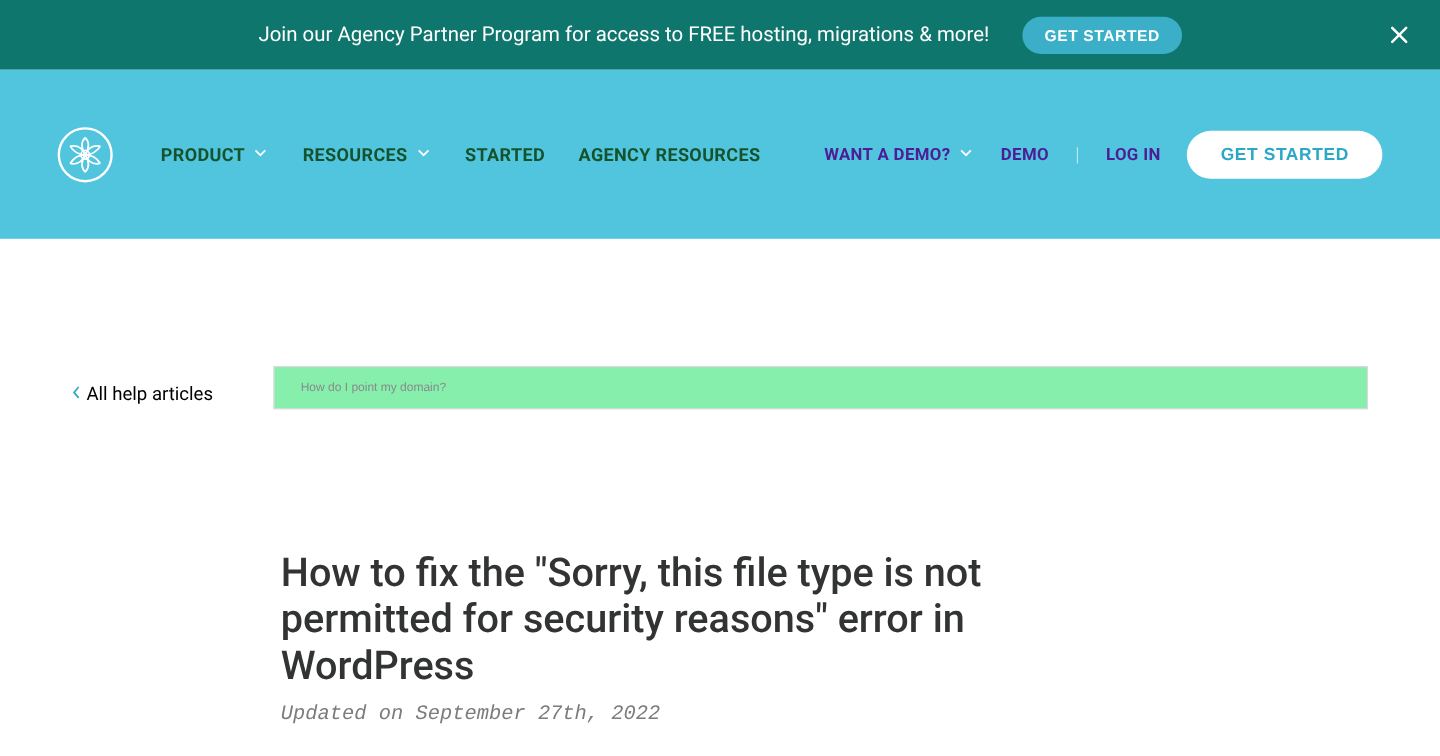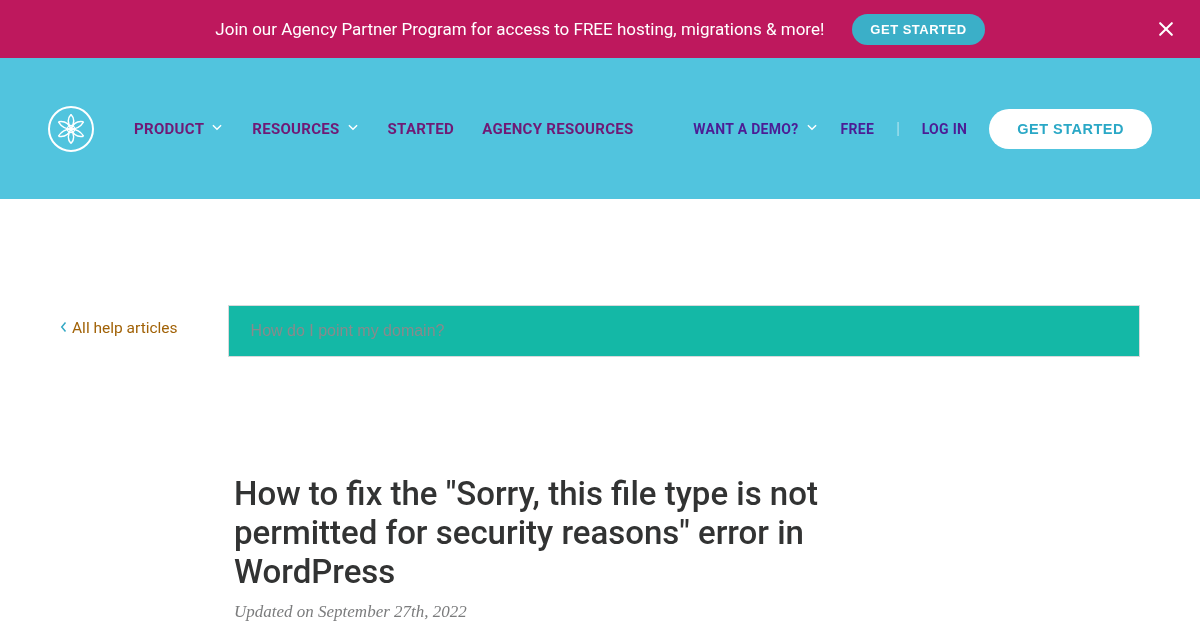--- a/index.html
+++ b/index.html
@@ -1,19 +1,19 @@
 <!DOCTYPE html>
 <html><head>
   <meta charset="utf-8">
   <style>
     * { margin: 0; padding: 0; box-sizing: border-box; }
     body { font-family: -apple-system, BlinkMacSystemFont, 'Segoe UI', Roboto, Helvetica, Arial, sans-serif; width: 1200px; height: 630px; overflow: hidden; background: #fff; }
     
     .promo-bar {
-      background: #be185d;
+      background: #0f766e;
       height: 58px;
       display: flex;
       align-items: center;
       justify-content: center;
       position: relative;
       color: #fff;
     }
     .promo-text { font-size: 17px; margin-right: 28px; }
     .promo-btn {
       background: #3bafc8;
@@ -49,21 +49,21 @@
       border: 2px solid #fff;
       border-radius: 50%;
       display: flex;
       align-items: center;
       justify-content: center;
       position: relative;
     }
     .logo svg { width: 36px; height: 36px; }
     .nav-left { display: flex; align-items: center; margin-left: 40px; gap: 28px; }
     .nav-item {
-      color: #701a75;
+      color: #14532d;
       font-size: 15px;
       font-weight: 700;
       letter-spacing: 0.3px;
       display: flex;
       align-items: center;
       gap: 6px;
       cursor: pointer;
     }
     .chevron-down { width: 14px; height: 14px; }
     .spacer { flex: 1; }
@@ -91,58 +91,58 @@
       cursor: pointer;
     }
     
     .content-top {
       display: flex;
       align-items: flex-start;
       padding: 106px 60px 0;
       gap: 50px;
     }
     .help-link {
-      color: #a16207;
+      color: #000000;
       font-size: 15.5px;
       display: flex;
       align-items: center;
       gap: 4px;
       cursor: pointer;
       margin-top: 14px;
       text-align: right;
     }
     .chevron-left { width: 8px; height: 12px; }
     .search-wrap { flex: 1; }
     .search-input {
       width: 100%;
-      height: 52px;
+      height: 36px;
       border: 1px solid #d7d9db;
       padding: 0 22px;
-      font-size: 16px;
+      font-size: 10px;
       color: #333;
-      background: #14b8a6;
+      background: #86efac;
     }
     .search-input::placeholder { color: #898a8c; }
     
     .article {
       padding: 118px 60px 0 234px;
       max-width: 1010px;
     }
     .article-title {
       font-size: 33px;
       font-weight: 500;
       color: #323333;
       line-height: 1.18;
       margin-bottom: 10px;
     }
     .article-meta {
       font-style: italic;
       color: #7b7c7d;
       font-size: 17px;
-      font-family: Liberation Serif, serif;
+      font-family: Liberation Mono, monospace;
       margin-bottom: 28px;
     }
   </style>
 </head>
 <body>
 
 <div class="promo-bar">
   <span class="promo-text">Join our Agency Partner Program for access to FREE hosting, migrations &amp; more!</span>
   <button class="promo-btn">GET STARTED</button>
   <span class="close-icon">
@@ -187,21 +187,21 @@
   </div>
   <div class="spacer"></div>
   <div class="nav-right">
     <div class="nav-right-item">
       <span>WANT A DEMO?</span>
       <span><svg class="chevron-down" viewBox="0 0 24 24" fill="none" stroke="#fff" stroke-width="2.5">
             <path d="M5 9 L12 16 L19 9"></path>
           </svg></span>
     </div>
     <div class="nav-right-item">
-      <span>FREE</span>
+      <span>DEMO</span>
     </div>
     <span class="divider">|</span>
     <div class="nav-right-item">
       <span>LOG IN</span>
     </div>
     <button class="cta-btn">GET STARTED</button>
   </div>
 </nav>
 
 <div class="content-top">

